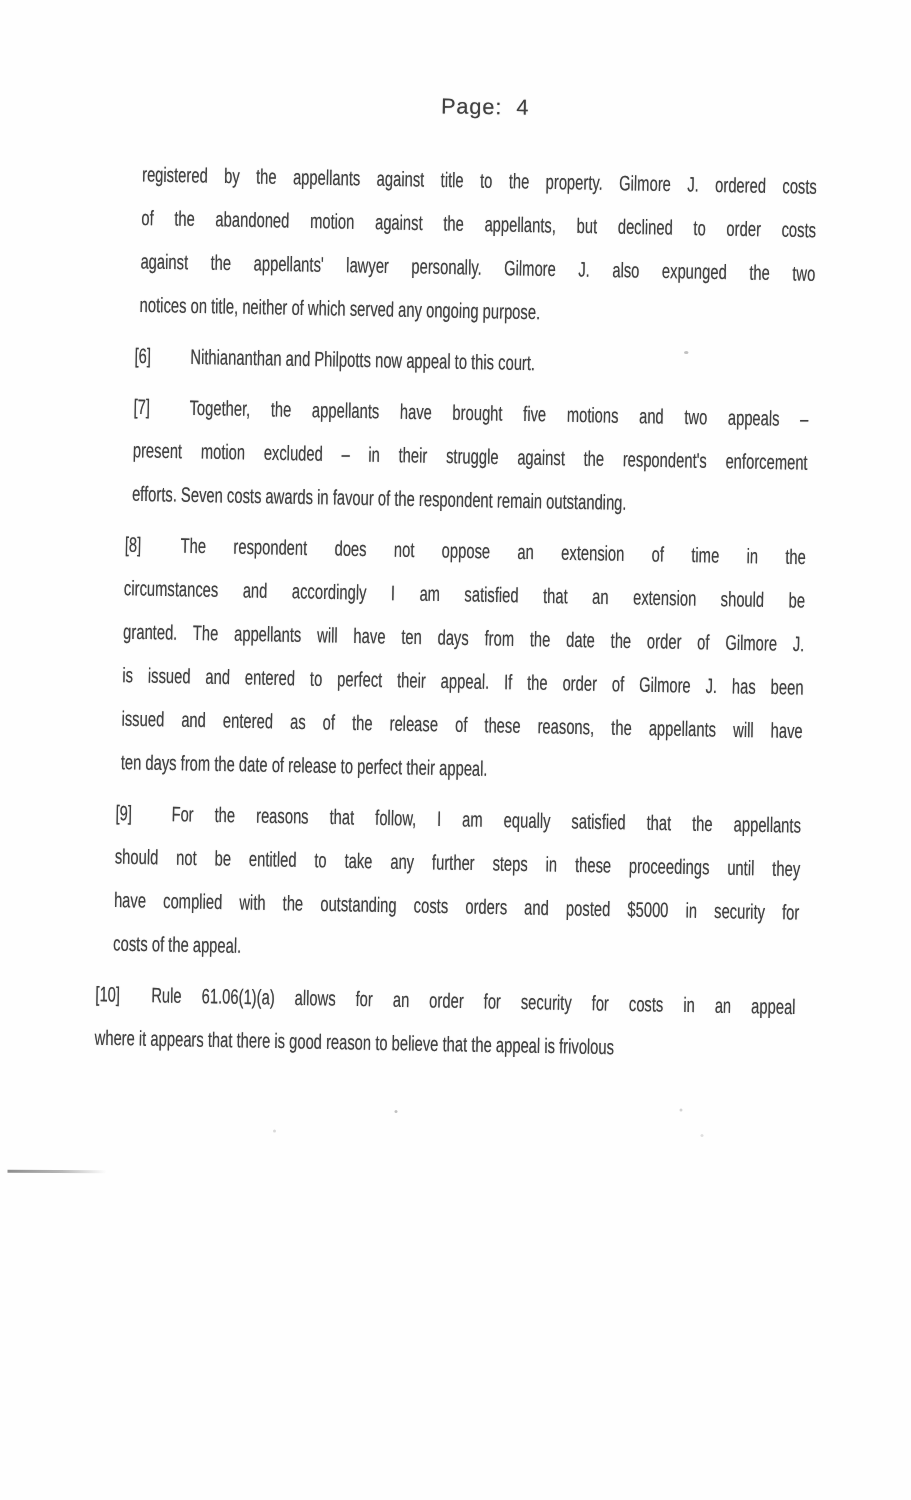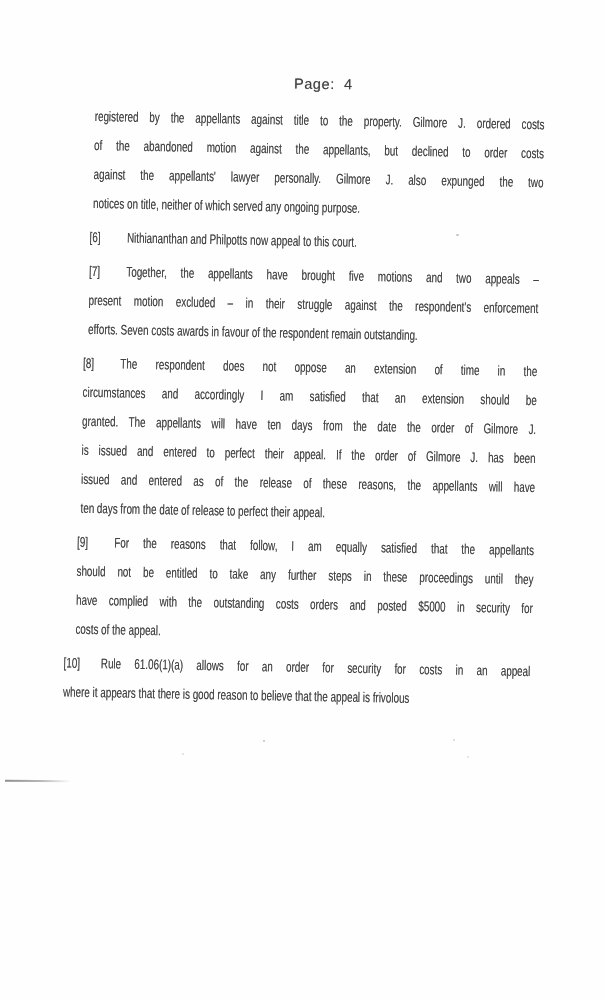--- a/index.html
+++ b/index.html
@@ -13,21 +13,21 @@
     height: 1000px;
     background: #fefefe;
     overflow: hidden;
     font-family: "Liberation Sans", "DejaVu Sans", sans-serif;
     color: #414141;
   }
   
   .page-header {
     position: absolute;
     left: 294px;
-    top: 76px;
+    top: 64px;
     font-size: 14.5px;
     letter-spacing: 0.6px;
     white-space: pre;
     transform: rotate(0.8deg);
     text-shadow: 0 0 0.7px rgba(65,65,65,0.55);
   }
   
   .text-block {
     position: absolute;
     left: 95px;

